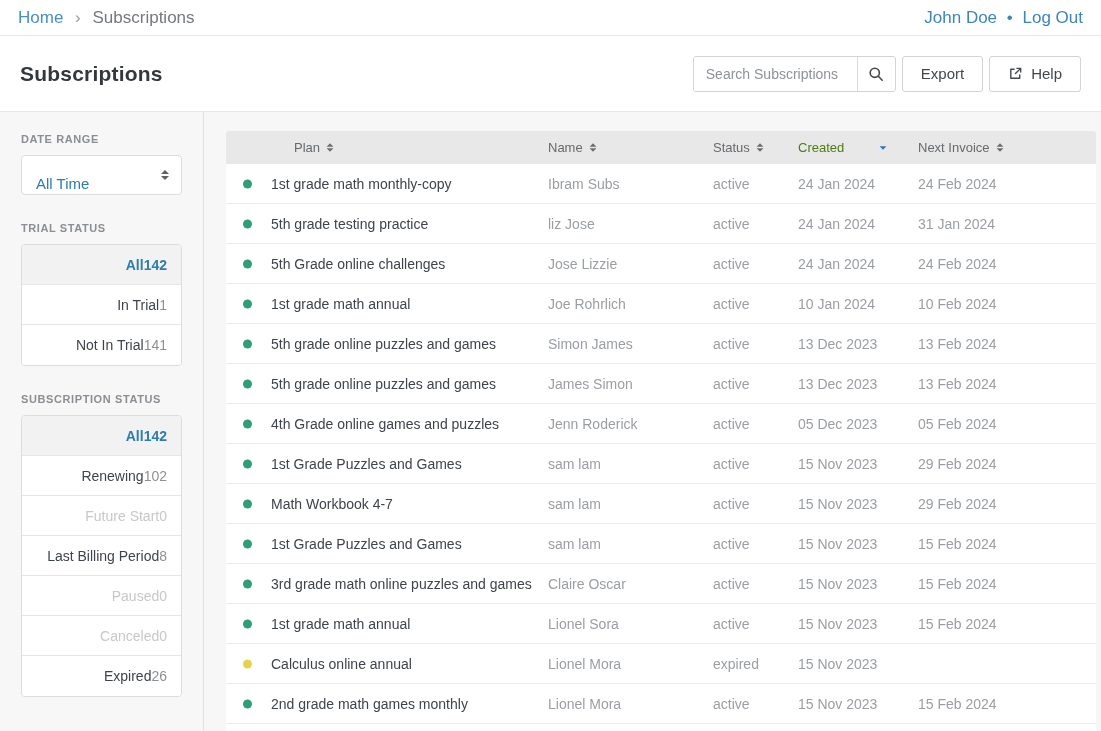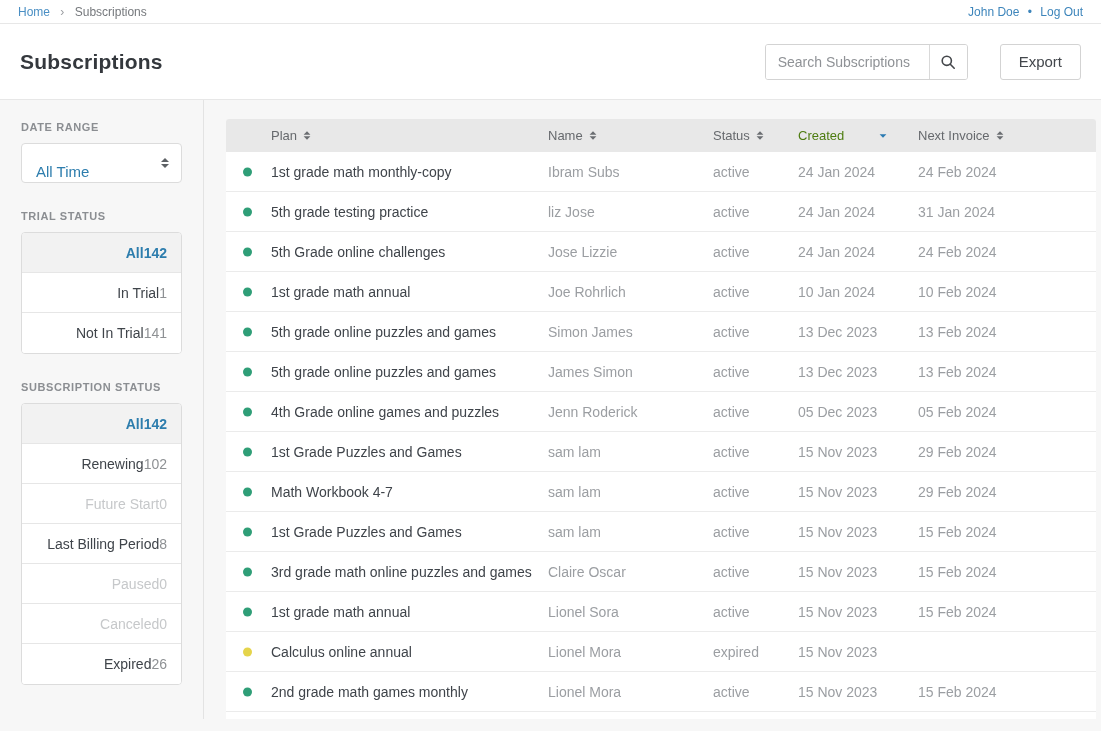--- a/index.html
+++ b/index.html
@@ -1,38 +1,38 @@
 <!DOCTYPE html>
 <html><head>
 <meta charset="utf-8">
 <style>
   * { margin:0; padding:0; box-sizing:border-box; }
   html,body { width:1101px; height:731px; overflow:hidden; }
   body { font-family:"Liberation Sans", sans-serif; background:#f7f7f7; color:#3f444a; }
 
   
   .breadcrumb-bar {
-    height:24px; background:#ffffff; border-bottom:1px solid #e7e7e7;
+    height:36px; background:#ffffff; border-bottom:1px solid #e7e7e7;
     display:flex; align-items:center; justify-content:space-between;
-    padding:0 18px; font-size:12px;
+    padding:0 18px; font-size:17px;
   }
   .crumbs a { color:#4a8fc4; text-decoration:none; cursor:pointer; }
   .crumb-sep { color:#9a9da1; margin:0 7px; }
   .crumb-current { color:#75787c; }
   .user-menu a { color:#3d85bb; text-decoration:none; cursor:pointer; }
   .user-menu .dot-sep { color:#3d85bb; margin:0 5px; }
 
   
   .page-header {
     height:76px; background:#ffffff; border-bottom:1px solid #e7e7e7;
     display:flex; align-items:center; justify-content:space-between;
     padding:0 20px 0 20px;
   }
   .page-header h1 { font-size:21px; font-weight:bold; color:#34383d; letter-spacing:0.2px; }
-  .toolbar { display:flex; align-items:center; gap:32px; padding-right:-1px; }
+  .toolbar { display:flex; align-items:center; gap:6px; padding-right:-1px; }
   .search-group {
     display:flex; align-items:stretch; height:36px; border:1px solid #d3d3d3;
     border-radius:3px; background:#fff; overflow:hidden;
   }
   .search-group input {
     border:none; outline:none; width:163px; padding:0 12px; font-size:14px;
     font-family:"Liberation Sans", sans-serif; color:#3f444a;
   }
   .search-group input::placeholder { color:#8f9296; }
   .search-btn {
@@ -83,21 +83,21 @@
   .filter-row.disabled { cursor:default; }
   .filter-row.disabled .fl, .filter-row.disabled .fc { color:#c6c8ca; }
 
   
   .table { background:#fff; border-radius:3px 3px 0 0; overflow:hidden; min-height:600px; }
   .thead {
     height:33px; background:#e8e8e8; display:grid;
     grid-template-columns:322px 165px 85px 120px 1fr; align-items:center;
   }
   .th { font-size:13px; color:#66696d; display:flex; align-items:center; gap:6px; cursor:pointer; }
-  .th-plan { padding-left:45px; }
+  .th-plan { padding-left:68px; }
   .th .tri-up { border-bottom-color:#6a6d71; transform:scale(0.85); }
   .th .tri-down { border-top-color:#6a6d71; transform:scale(0.85); }
   .th.th-active { color:#4d7c0f;gap:35px; }
   .th.th-active .tri-down { border-top-color:#2a7ab2; }
   .sort-both { display:flex; flex-direction:column; gap:1px; }
 
   .trow {
     height:40px; display:grid; grid-template-columns:322px 165px 85px 120px 1fr;
     align-items:center; border-bottom:1px solid #ebebeb; position:relative; cursor:pointer;
     background:#fff; font-size:14px;
@@ -133,20 +133,28 @@
       <button class="search-btn">
         <svg width="16" height="16" viewBox="0 0 16 16">
           <circle cx="6.8" cy="6.8" r="4.6" fill="none" stroke="#44474b" stroke-width="1.6"></circle>
           <line x1="10.3" y1="10.3" x2="14.2" y2="14.2" stroke="#44474b" stroke-width="1.6" stroke-linecap="round"></line>
         </svg>
       </button>
     </div>
     <button class="btn">
       <span>Export</span>
     </button>
+    <button class="btn">
+      <svg width="15" height="15" viewBox="0 0 16 16" fill="none" stroke="#44474b" stroke-width="1.5" stroke-linecap="round" stroke-linejoin="round">
+        <path d="M6.5 3.5 H3 V13 H12.5 V9.5"></path>
+        <path d="M9.5 2.5 H13.5 V6.5"></path>
+        <path d="M13.2 2.8 L8 8"></path>
+      </svg>
+      <span>Help</span>
+    </button>
   </div>
 </div>
 
 <div class="main">
   <aside class="sidebar">
     <div class="group">
       <div class="group-label">DATE RANGE</div>
       <div class="select">
         <span class="sel-value">All Time</span>
         <span class="updown">

